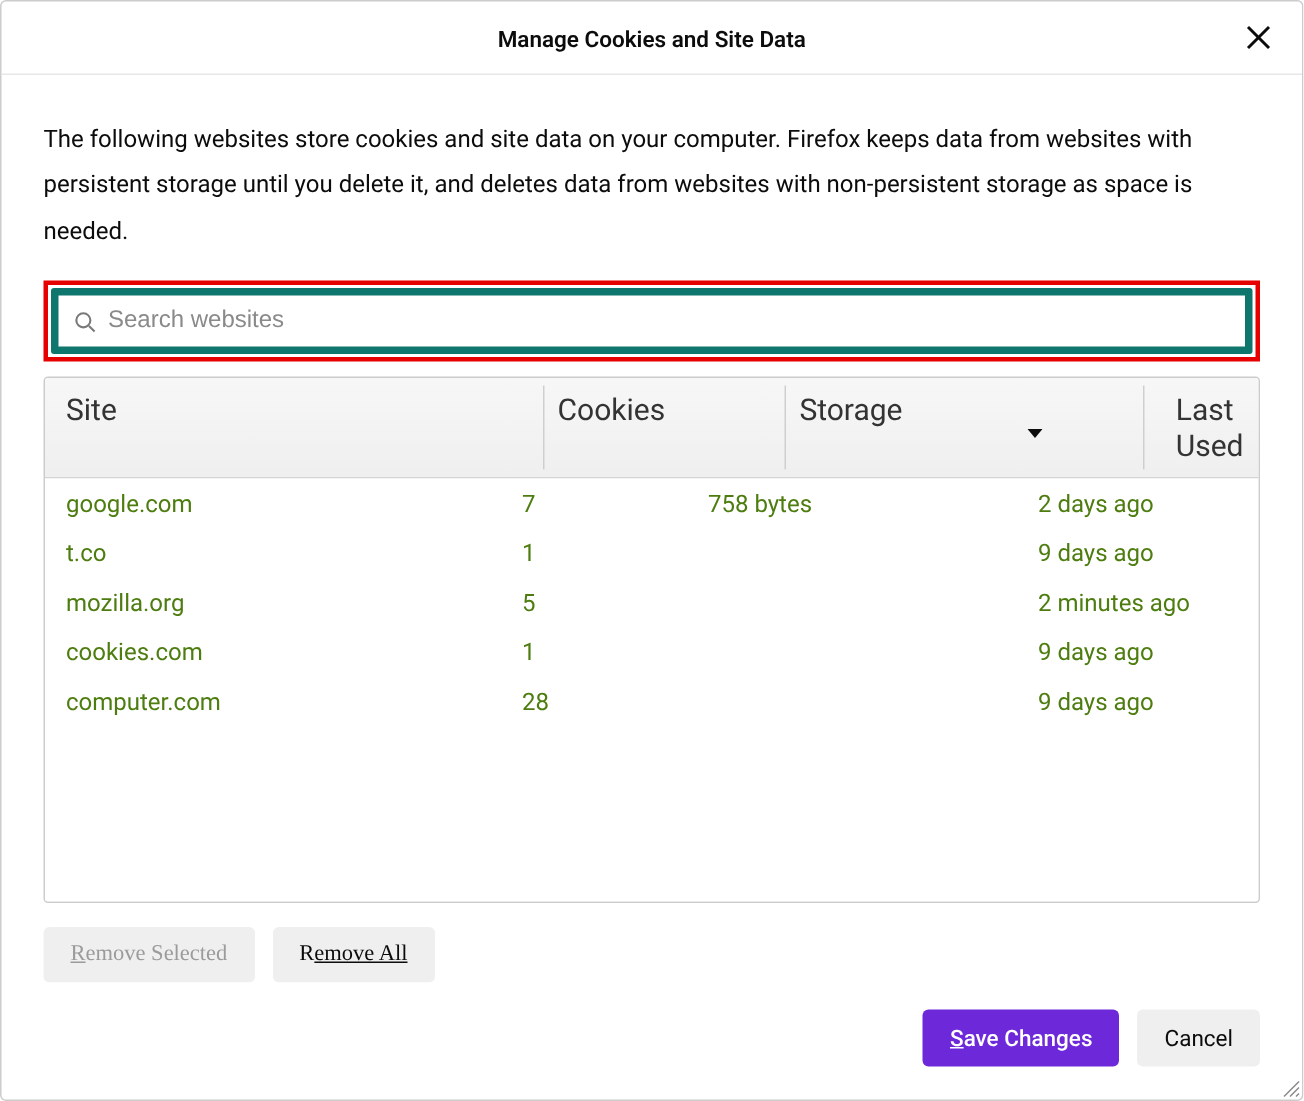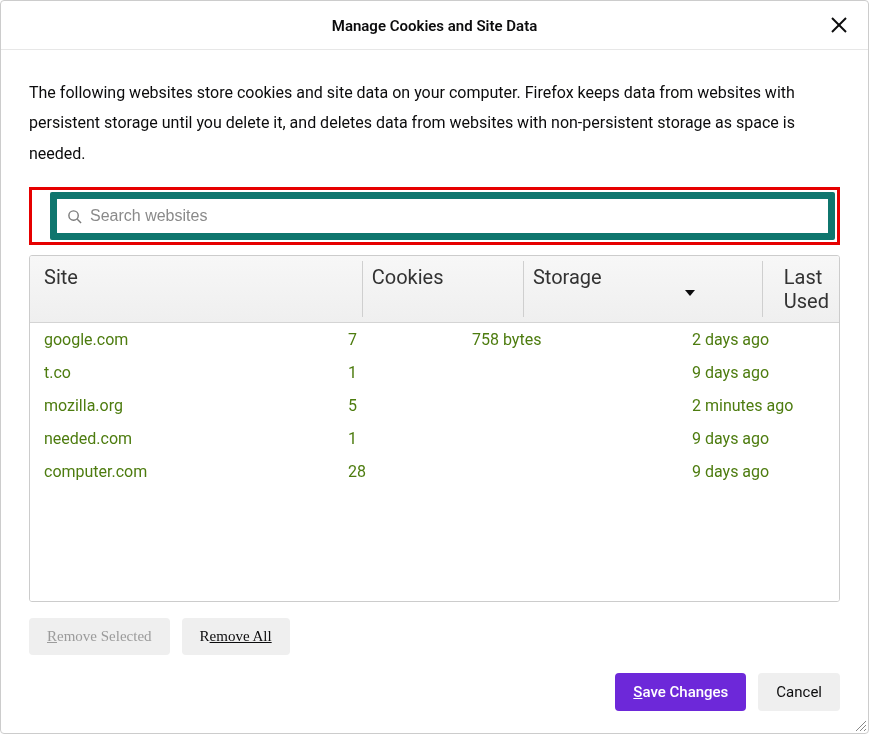--- a/index.html
+++ b/index.html
@@ -69,24 +69,23 @@
     }
     .search-wrap {
       border: 3px solid #e60000;
       padding: 2px;
       margin-bottom: 10px;
     }
     .search-inner {
       display: flex;
       align-items: center;
       padding: 8px 10px;
-      border: 7px solid #0f766e;
+      border: 5px solid #0f766e;
       border-radius: 2px;
       background: #fff;
-      margin-left: 16px;
     }
     .search-inner svg {
       width: 15px;
       height: 15px;
       stroke: #7a7a7a;
       stroke-width: 1.5;
       fill: none;
       margin-right: 8px;
       flex-shrink: 0;
     }
@@ -268,21 +267,21 @@
             <div class="td col-storage"></div>
             <div class="td col-lastused">9 days ago</div>
           </div>
           <div class="tr">
             <div class="td col-site">mozilla.org</div>
             <div class="td col-cookies">5</div>
             <div class="td col-storage"></div>
             <div class="td col-lastused">2 minutes ago</div>
           </div>
           <div class="tr">
-            <div class="td col-site">needed.com</div>
+            <div class="td col-site">cookies.com</div>
             <div class="td col-cookies">1</div>
             <div class="td col-storage"></div>
             <div class="td col-lastused">9 days ago</div>
           </div>
           <div class="tr">
             <div class="td col-site">computer.com</div>
             <div class="td col-cookies">28</div>
             <div class="td col-storage"></div>
             <div class="td col-lastused">9 days ago</div>
           </div>

